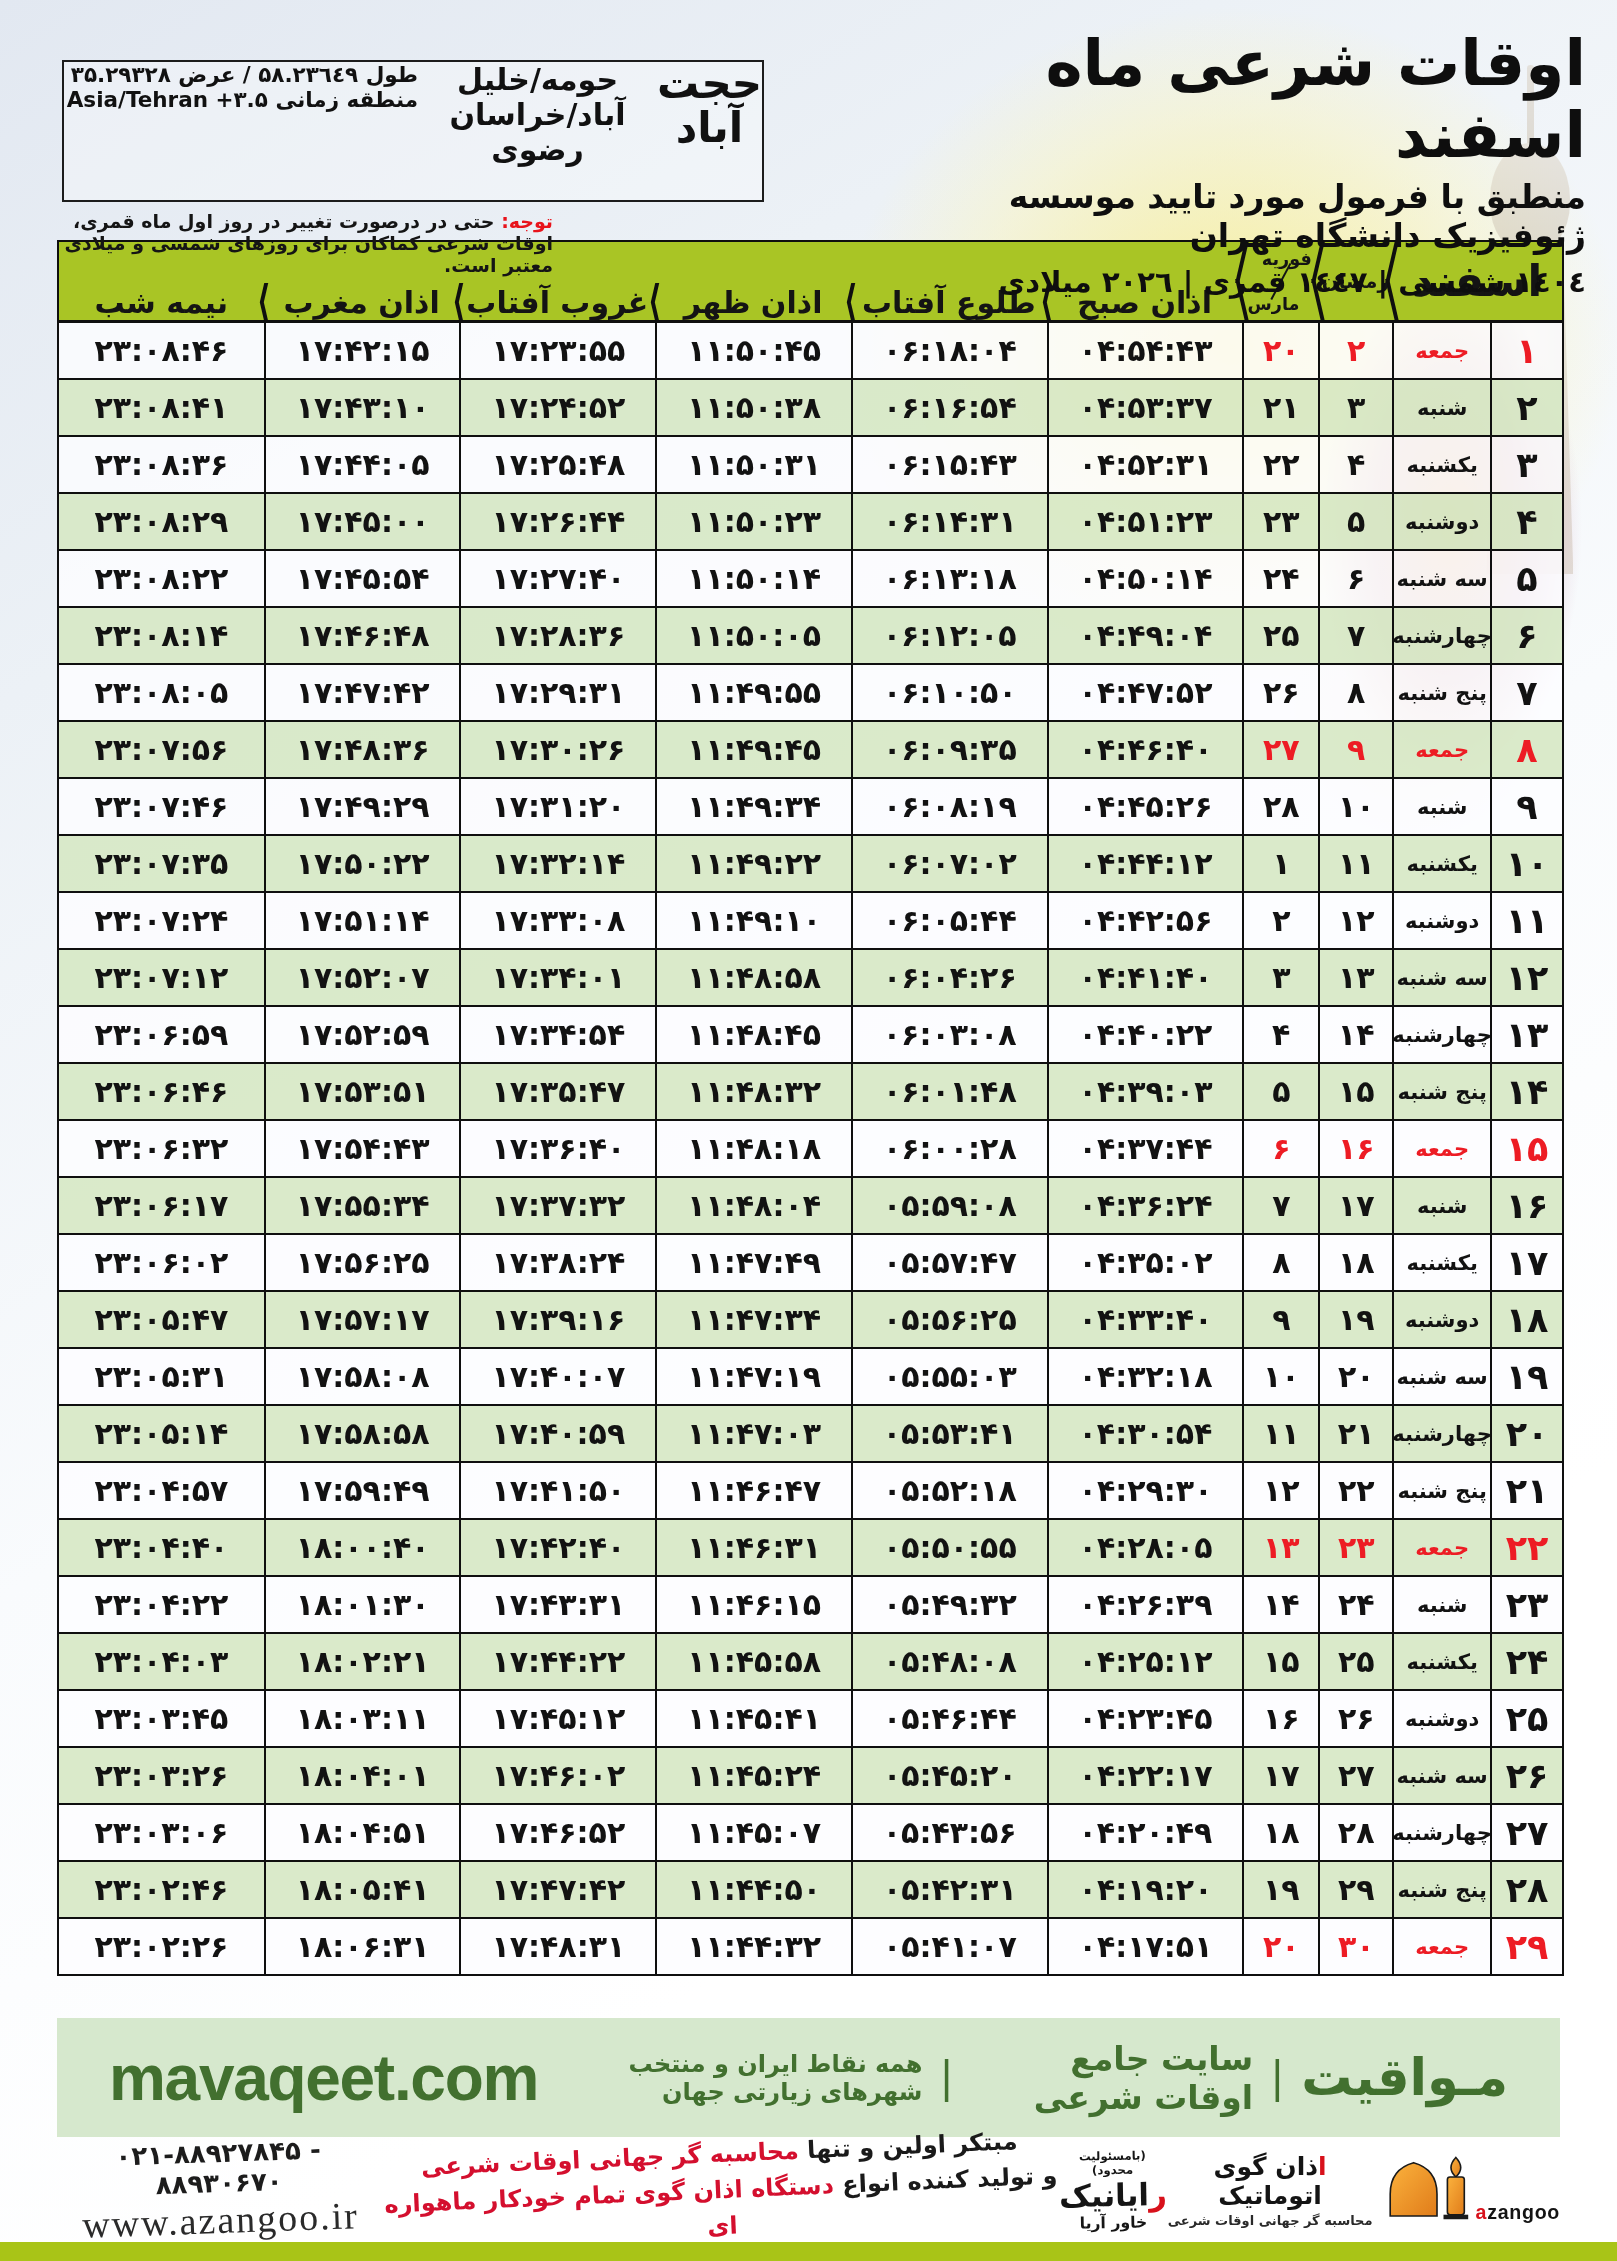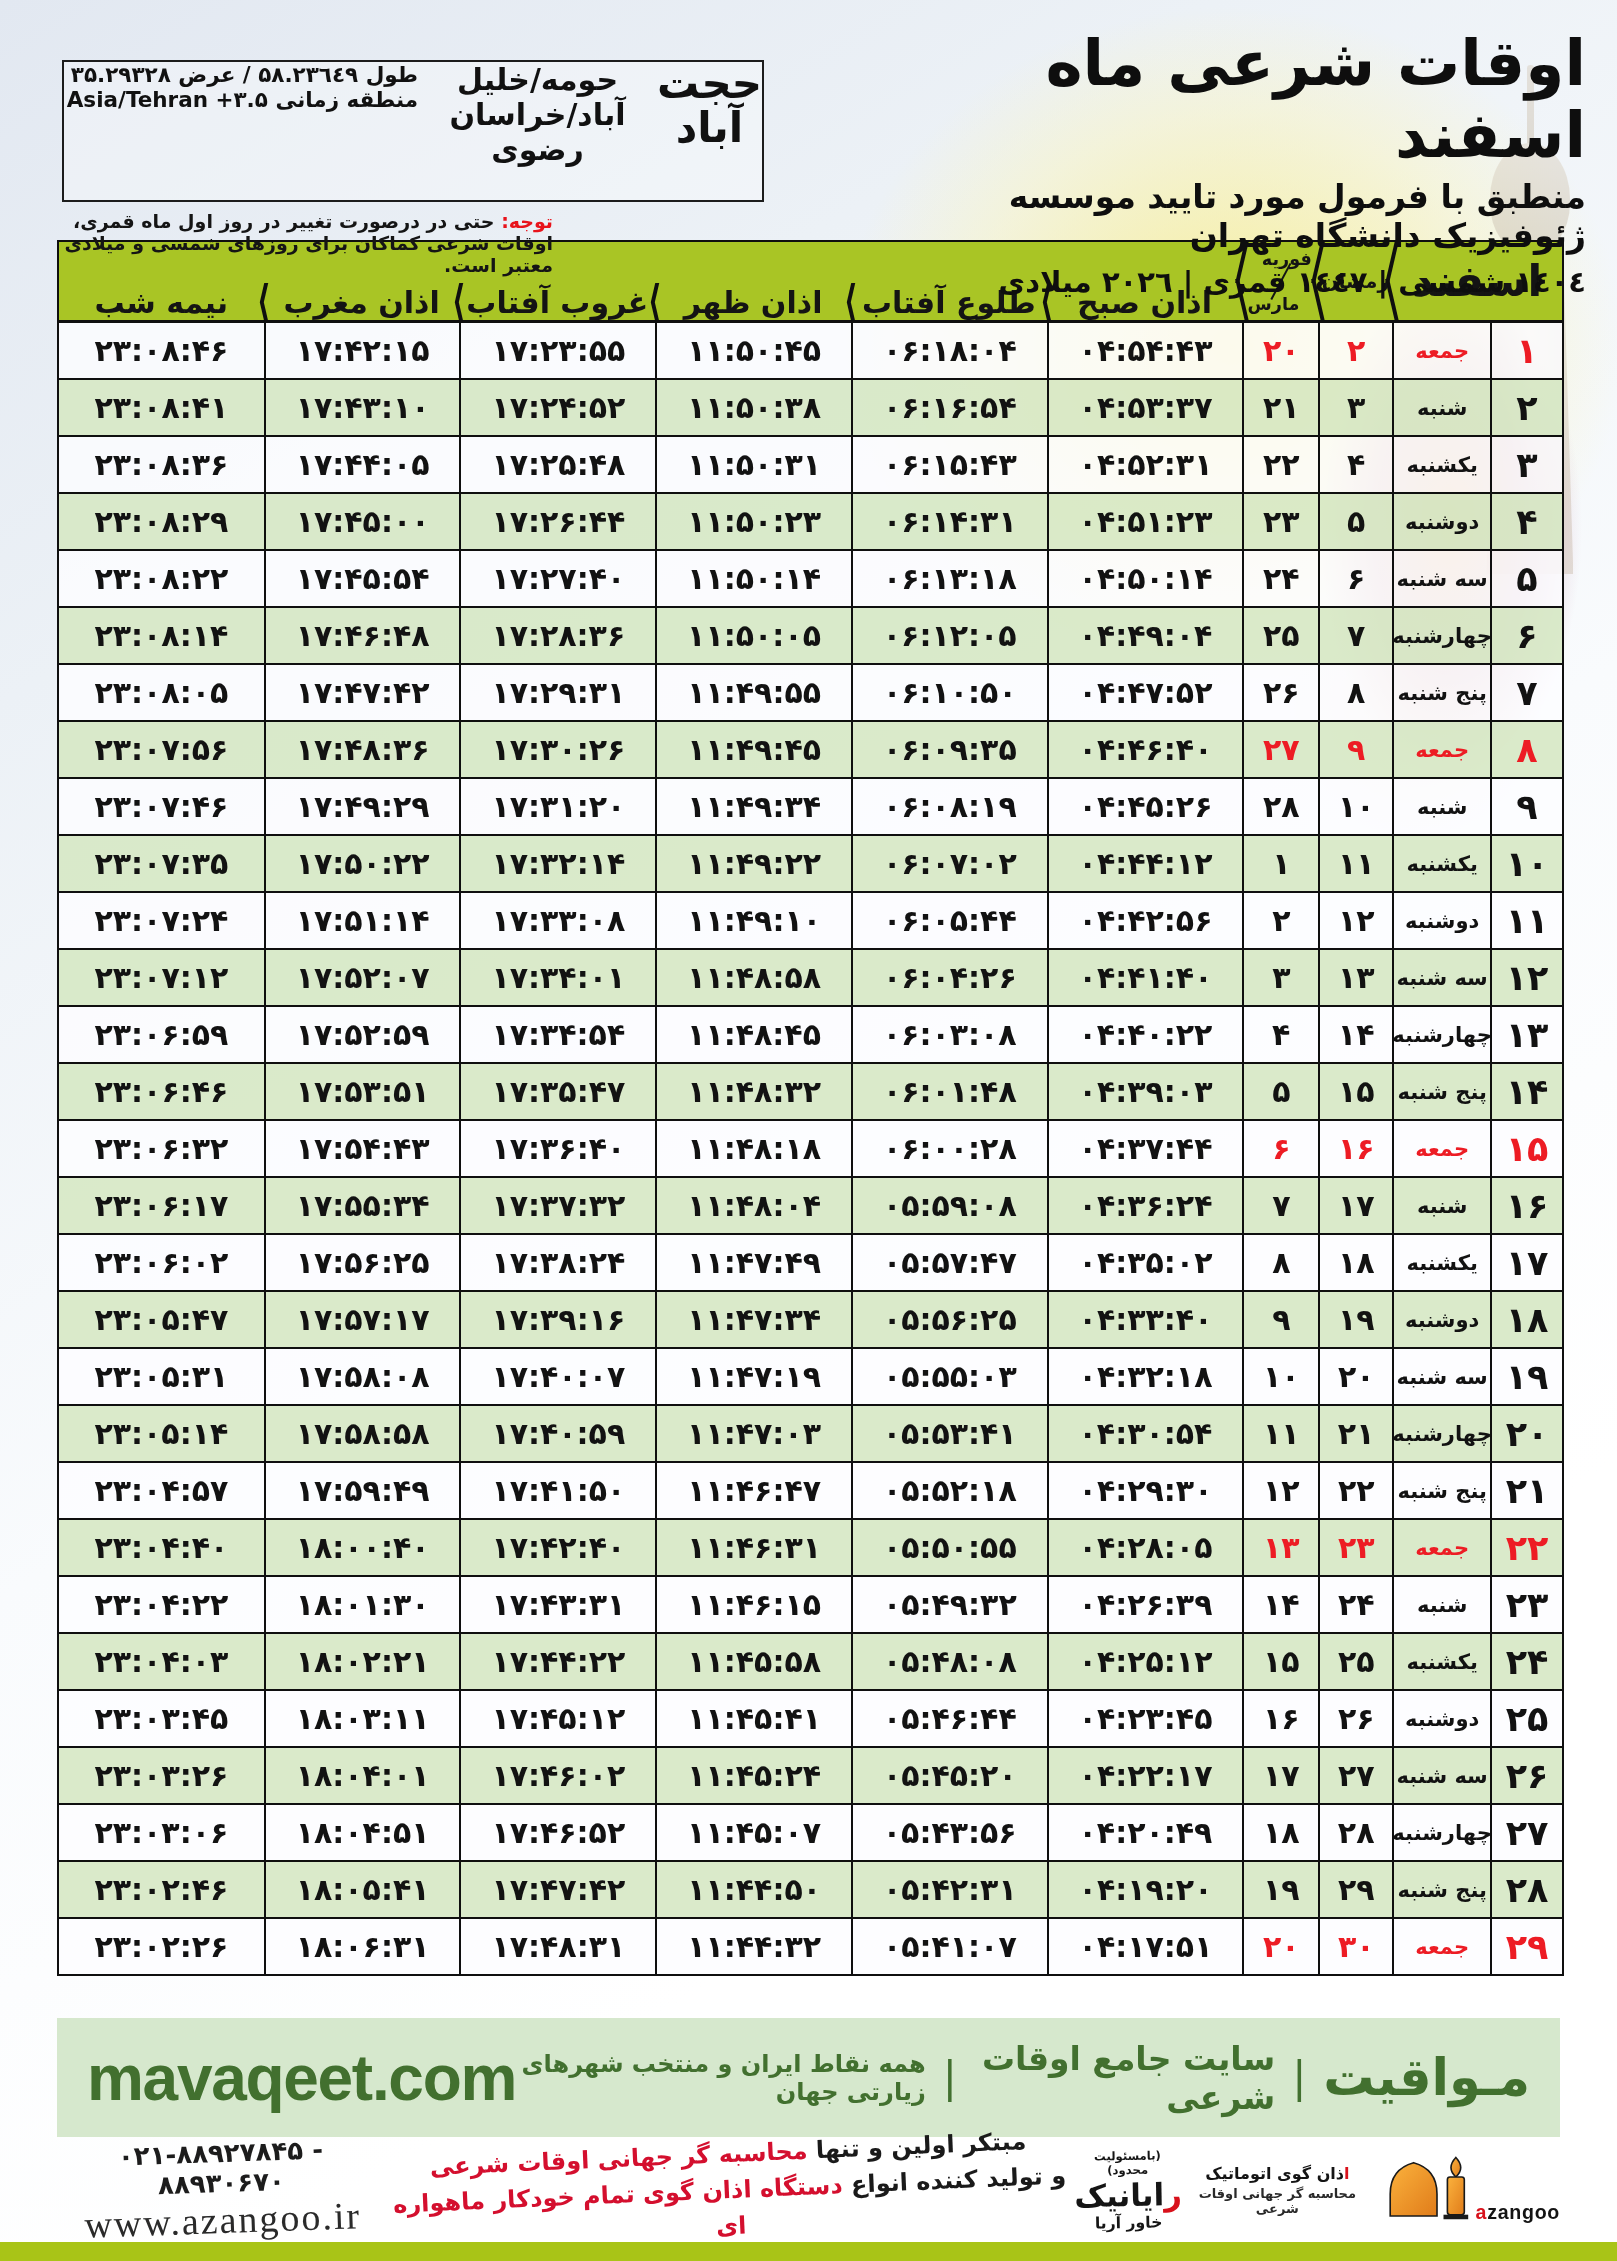--- a/index.html
+++ b/index.html
@@ -62,21 +62,21 @@
   .c-day{width:72px;font-size:35px;font-weight:bold;}
   .c-week{width:98px;font-size:21px;font-weight:bold;}
   .c-ram{width:74px;font-size:30px;font-weight:bold;}
   .c-feb{width:76px;font-size:30px;font-weight:bold;}
   .c-time{width:196px;font-size:30px;font-weight:bold;}
   .c-nime{width:205px;}
   .tr.friday .c-day,.tr.friday .c-week,.tr.friday .c-ram,.tr.friday .c-feb{color:#ed1c24;}
 
   
   .mv-bar{position:absolute;left:57px;top:2018px;width:1503px;height:119px;background:#d6e8cd;z-index:1;
-          display:flex;align-items:center;justify-content:space-between;padding:0 30px;box-sizing:border-box;color:#42702f;}
+          display:flex;align-items:center;justify-content:space-between;padding:0 52px;box-sizing:border-box;color:#42702f;}
   .mv-site{font-family:"Liberation Sans",sans-serif;font-weight:bold;font-size:64px;letter-spacing:-1.3px;}
   .mv-fa{direction:rtl;display:flex;align-items:center;gap:17px;font-weight:bold;}
   .mv-brand{font-size:51px;}
   .mv-sep{font-size:42px;font-weight:normal;}
   .mv-t1{font-size:33px;}
   .mv-t2{font-size:24px;}
 
   
   .foot{position:absolute;left:57px;top:2141px;width:1503px;height:98px;z-index:1;
         display:flex;align-items:center;justify-content:space-between;}
@@ -85,21 +85,21 @@
   .site-url{font-family:"Liberation Serif",serif;font-size:38px;letter-spacing:2px;color:#2a2a2a;}
   .promo{transform:rotate(-2.5deg);direction:rtl;text-align:center;font-weight:bold;font-size:24px;color:#1a1a1a;line-height:1.5;}
   .promo .red{color:#d40f2e;}
   .rayanik{direction:rtl;text-align:center;color:#151515;transform:rotate(-1deg);}
   .ray-note{font-size:11.7px;font-weight:bold;}
   .ray-name{font-size:31px;font-weight:bold;}
   .ray-name .red{color:#d8111b;}
   .ray-sub{font-size:15.7px;font-weight:bold;}
   .azangoo{display:flex;align-items:center;gap:11.7px;}
   .az-text{direction:rtl;text-align:center;}
-  .az-title{font-size:16px;font-weight:bold;color:#141414;}
+  .az-title{font-size:25px;font-weight:bold;color:#141414;}
   .az-title .red{color:#d8111b;}
   .az-sub{font-size:13px;font-weight:bold;color:#2a2a2a;margin-top:3.9px;}
   .az-logo{display:flex;flex-direction:row;align-items:flex-end;}
   .az-latin{font-family:"Liberation Sans",sans-serif;font-weight:bold;font-size:19.6px;color:#141414;letter-spacing:0.7px;}
   .az-latin .red{color:#d8111b;}
   .bottom-bar{position:absolute;left:0;top:2242px;width:1618px;height:19.6px;background:#a9c417;z-index:1;}
 </style>
 </head>
 <body>
 

